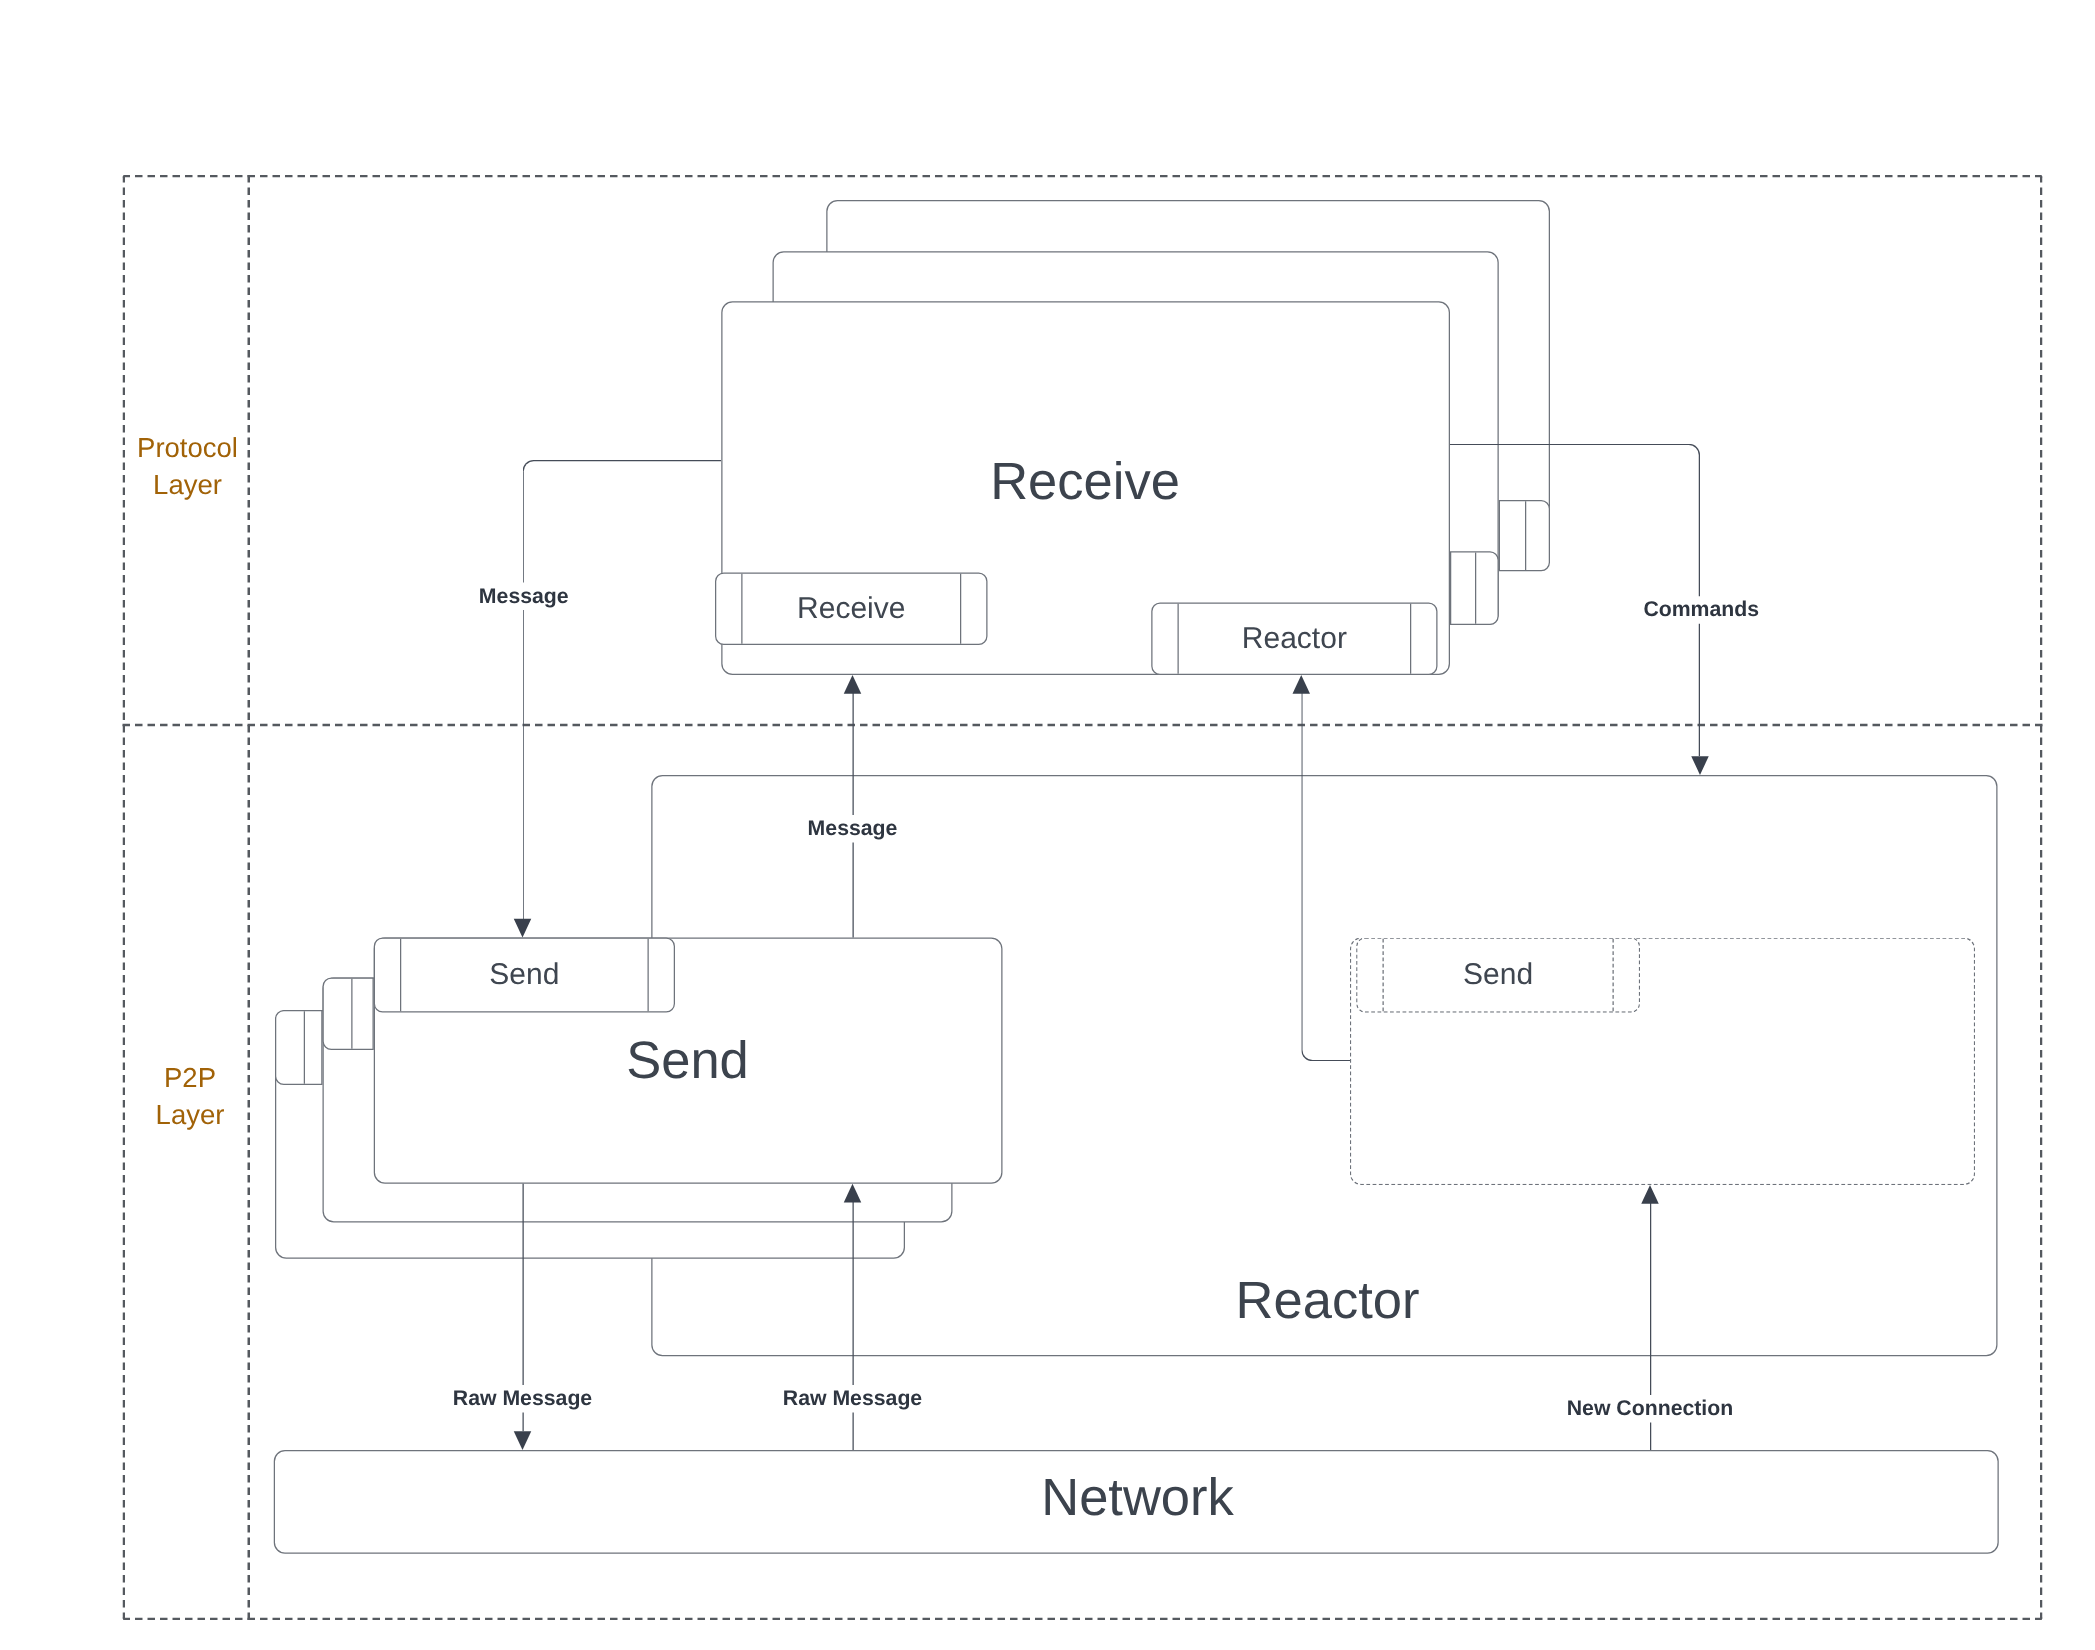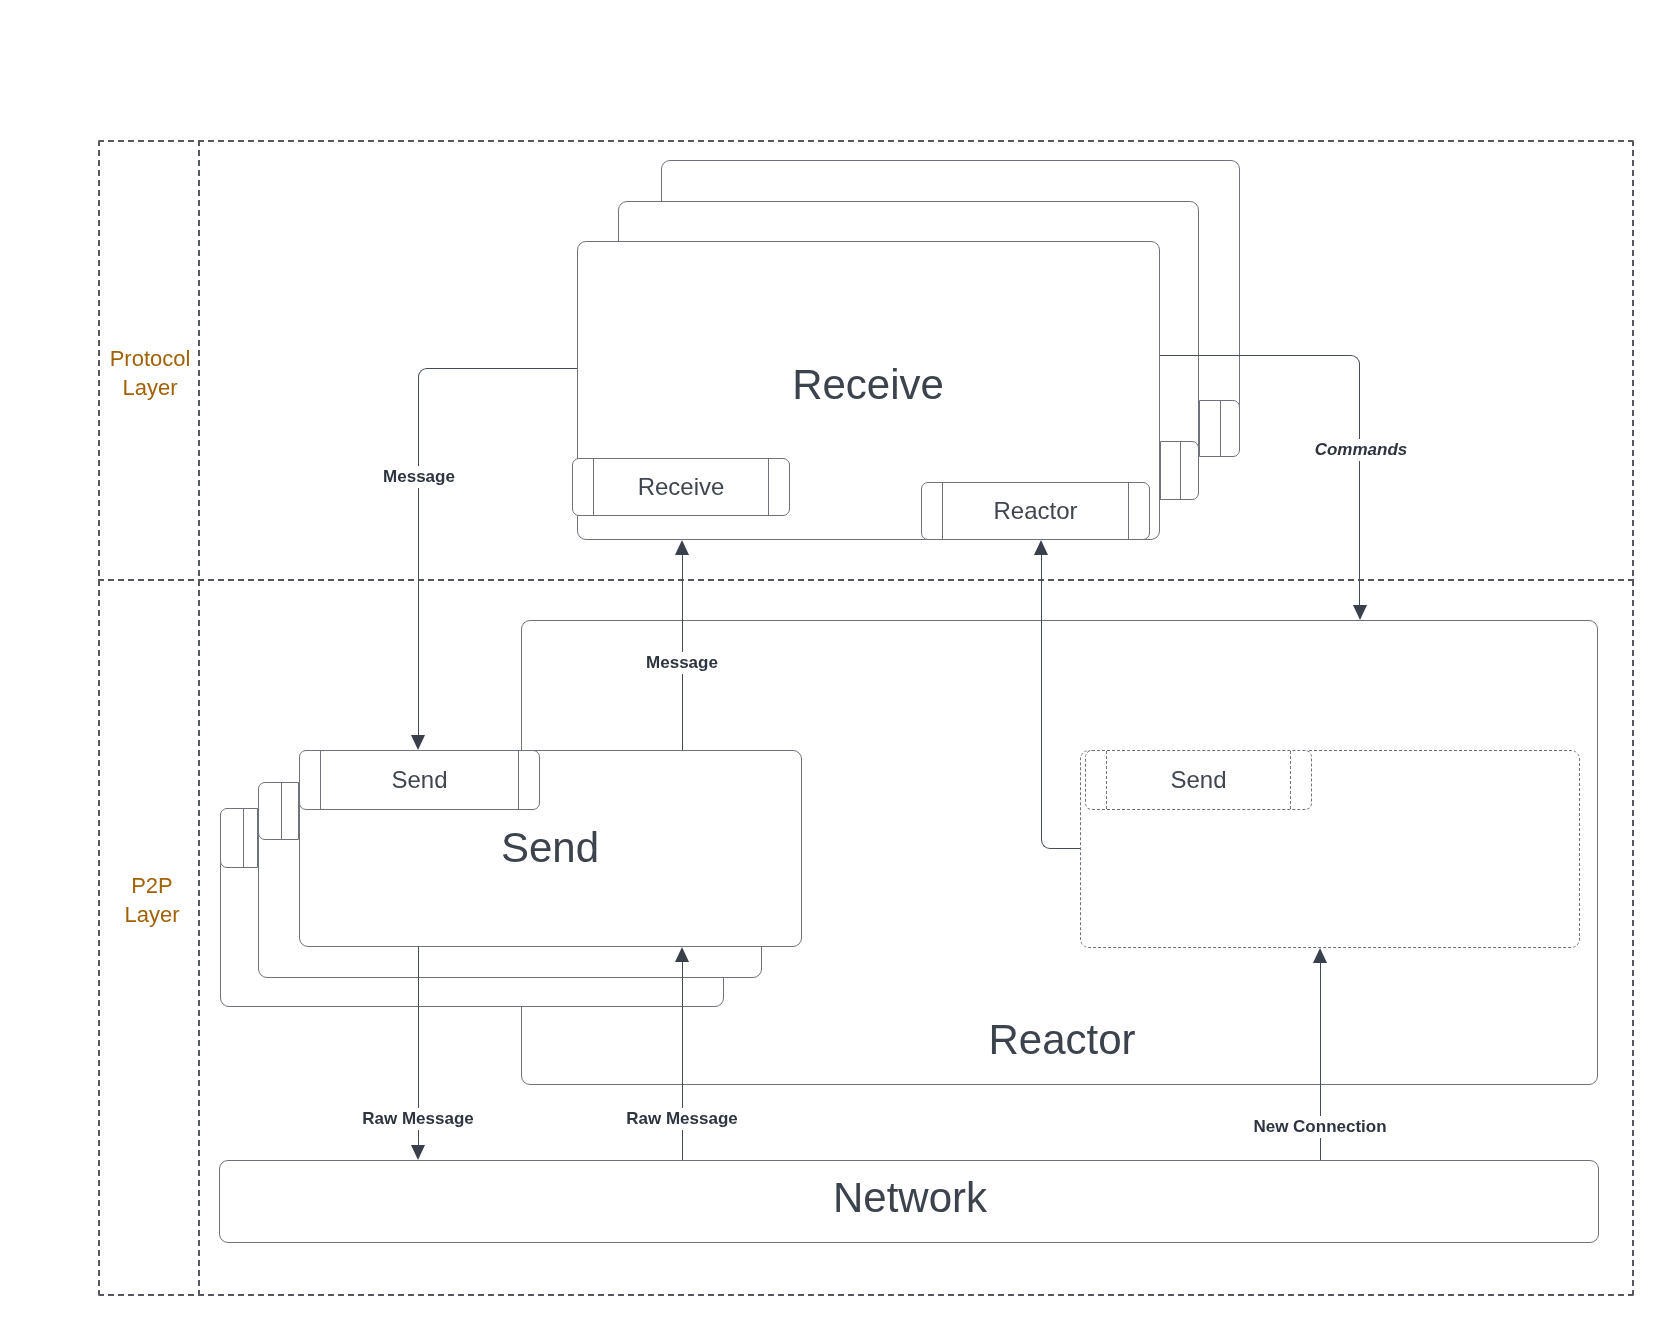--- a/index.html
+++ b/index.html
@@ -52,21 +52,21 @@
 <div class="canvas">
 
   <div class="abs dash-rect" style="left:98px; top:140px; width:1536px; height:1156px;"></div>
   <div class="abs dash-vline" style="left:198px; top:140px; height:1156px;"></div>
   <div class="abs dash-hline" style="left:98px; top:579px; width:1536px;"></div>
 
   <div class="abs layer-label" style="left:150px; top:373px;">
     <div>Protocol</div>
     <div>Layer</div>
   </div>
-  <div class="abs layer-label" style="left:152px; top:900px;">
+  <div class="abs layer-label" style="left:152px; top:877px;">
     <div>P2P</div>
     <div>Layer</div>
   </div>
 
   <div class="abs box" style="left:661px; top:160px; width:579px; height:296px;"></div>
   <div class="abs tab round-right" style="left:1199px; top:400px; width:41px; height:57px;">
     <div class="tdiv" style="left:20px;"></div>
   </div>
 
   <div class="abs box" style="left:618px; top:201px; width:581px; height:299px;"></div>
@@ -125,21 +125,21 @@
   <div class="abs corner" style="left:418px; top:368px; width:159px; height:368px; border-top-width:1.8px; border-left-width:1.8px; border-top-left-radius:9px;"></div>
   <div class="abs arrow down" style="left:411px; top:735px;"></div>
   <div class="abs edge-label" style="left:419px; top:477px;">Message</div>
 
   <div class="abs vline" style="left:682px; top:554px; height:196px;"></div>
   <div class="abs arrow up" style="left:675px; top:540px;"></div>
   <div class="abs edge-label" style="left:682px; top:663px;">Message</div>
 
   <div class="abs corner" style="left:1160px; top:355px; width:200px; height:250px; border-top-width:1.8px; border-right-width:1.8px; border-top-right-radius:9px;"></div>
   <div class="abs arrow down" style="left:1353px; top:605px;"></div>
-  <div class="abs edge-label" style="left:1361px; top:450px;font-style:italic;">Commands</div>
+  <div class="abs edge-label" style="left:1361px; top:488px;">Commands</div>
 
   <div class="abs corner" style="left:1041px; top:554px; width:39px; height:295px; border-left-width:1.8px; border-bottom-width:1.8px; border-bottom-left-radius:9px;"></div>
   <div class="abs arrow up" style="left:1034px; top:540px;"></div>
 
   <div class="abs vline" style="left:418px; top:947px; height:198px;"></div>
   <div class="abs arrow down" style="left:411px; top:1145px;"></div>
   <div class="abs edge-label" style="left:418px; top:1119px;">Raw Message</div>
 
   <div class="abs vline" style="left:682px; top:961px; height:199px;"></div>
   <div class="abs arrow up" style="left:675px; top:947px;"></div>

